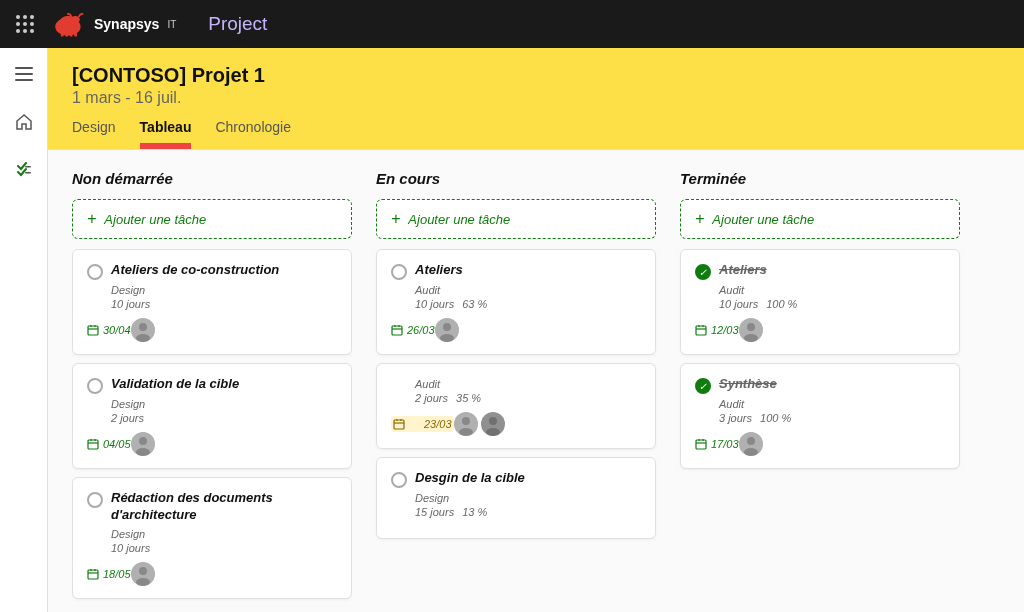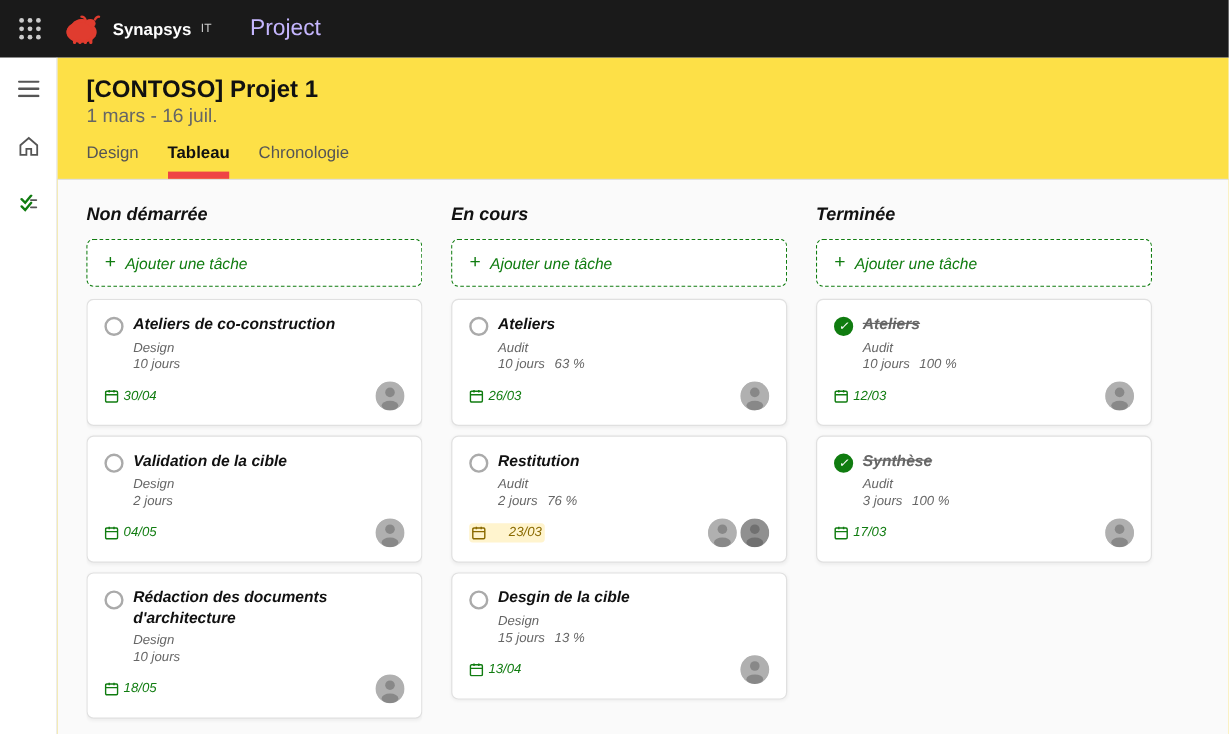--- a/index.html
+++ b/index.html
@@ -208,21 +208,20 @@
       display: flex;
       gap: 8px;
       margin: 2px 0 8px 24px;
       font-size: 11px;
       color: #666;
     }
 
     .task-footer {
       display: flex;
       align-items: center;
-      justify-content: space-between;
       margin-top: 6px;
     }
 
     .task-date {
       display: flex;
       align-items: center;
       gap: 4px;
       font-size: 11px;
       color: #107c10;
     }
@@ -459,28 +458,24 @@
               <svg width="24" height="24" viewBox="0 0 24 24">
                   <circle cx="12" cy="12" r="12" fill="#b0b0b0"></circle>
                   <circle cx="12" cy="9" r="4" fill="#888"></circle>
                   <ellipse cx="12" cy="20" rx="7" ry="4" fill="#888"></ellipse>
                 </svg>
             </div>
           </div>
         </div>
 
         <div class="task-card">
-          <div class="task-card-header">
-            <div class="task-circle"></div>
-            <span class="task-title">Restitution</span>
-          </div>
           <div class="task-meta">Audit</div>
           <div class="task-meta-row">
             <span>2 jours</span>
-            <span>76 %</span>
+            <span>35 %</span>
           </div>
           <div class="task-footer">
             <div class="task-date overdue">
               <svg width="12" height="12" viewBox="0 0 12 12">
                   <rect x="1" y="2" width="10" height="9" rx="1" fill="none" stroke="#8a6a00" stroke-width="1.2"></rect>
                   <line x1="1" y1="5" x2="11" y2="5" stroke="#8a6a00" stroke-width="1.2"></line>
                   <line x1="4" y1="1" x2="4" y2="3" stroke="#8a6a00" stroke-width="1.2"></line>
                   <line x1="8" y1="1" x2="8" y2="3" stroke="#8a6a00" stroke-width="1.2"></line>
                 </svg>
               <span>23/03</span>
@@ -507,106 +502,88 @@
         <div class="task-card">
           <div class="task-card-header">
             <div class="task-circle"></div>
             <span class="task-title">Desgin de la cible</span>
           </div>
           <div class="task-meta">Design</div>
           <div class="task-meta-row">
             <span>15 jours</span>
             <span>13 %</span>
           </div>
+        </div>
+
+      </div>
+
+      <div class="kanban-column">
+        <div class="column-header">Terminée</div>
+        <div class="add-task-btn">
+          <span style="font-size:16px;font-weight:300;">+</span>
+          <span>Ajouter une tâche</span>
+        </div>
+
+        <div class="task-card">
+          <div class="task-card-header">
+            <div class="task-circle done">✓</div>
+            <span class="task-title strikethrough">Ateliers</span>
+          </div>
+          <div class="task-meta">Audit</div>
+          <div class="task-meta-row">
+            <span>10 jours</span>
+            <span>100 %</span>
+          </div>
           <div class="task-footer">
             <div class="task-date">
               <svg width="12" height="12" viewBox="0 0 12 12">
                   <rect x="1" y="2" width="10" height="9" rx="1" fill="none" stroke="#107c10" stroke-width="1.2"></rect>
                   <line x1="1" y1="5" x2="11" y2="5" stroke="#107c10" stroke-width="1.2"></line>
                   <line x1="4" y1="1" x2="4" y2="3" stroke="#107c10" stroke-width="1.2"></line>
                   <line x1="8" y1="1" x2="8" y2="3" stroke="#107c10" stroke-width="1.2"></line>
                 </svg>
-              <span>13/04</span>
+              <span>12/03</span>
             </div>
             <div class="avatar">
               <svg width="24" height="24" viewBox="0 0 24 24">
                   <circle cx="12" cy="12" r="12" fill="#b0b0b0"></circle>
                   <circle cx="12" cy="9" r="4" fill="#888"></circle>
                   <ellipse cx="12" cy="20" rx="7" ry="4" fill="#888"></ellipse>
                 </svg>
             </div>
           </div>
         </div>
 
-      </div>
-
-      <div class="kanban-column">
-        <div class="column-header">Terminée</div>
-        <div class="add-task-btn">
-          <span style="font-size:16px;font-weight:300;">+</span>
-          <span>Ajouter une tâche</span>
-        </div>
-
         <div class="task-card">
           <div class="task-card-header">
             <div class="task-circle done">✓</div>
-            <span class="task-title strikethrough">Ateliers</span>
+            <span class="task-title strikethrough">Synthèse</span>
           </div>
           <div class="task-meta">Audit</div>
           <div class="task-meta-row">
-            <span>10 jours</span>
+            <span>3 jours</span>
             <span>100 %</span>
           </div>
           <div class="task-footer">
             <div class="task-date">
               <svg width="12" height="12" viewBox="0 0 12 12">
                   <rect x="1" y="2" width="10" height="9" rx="1" fill="none" stroke="#107c10" stroke-width="1.2"></rect>
                   <line x1="1" y1="5" x2="11" y2="5" stroke="#107c10" stroke-width="1.2"></line>
                   <line x1="4" y1="1" x2="4" y2="3" stroke="#107c10" stroke-width="1.2"></line>
                   <line x1="8" y1="1" x2="8" y2="3" stroke="#107c10" stroke-width="1.2"></line>
                 </svg>
-              <span>12/03</span>
+              <span>17/03</span>
             </div>
             <div class="avatar">
               <svg width="24" height="24" viewBox="0 0 24 24">
                   <circle cx="12" cy="12" r="12" fill="#b0b0b0"></circle>
                   <circle cx="12" cy="9" r="4" fill="#888"></circle>
                   <ellipse cx="12" cy="20" rx="7" ry="4" fill="#888"></ellipse>
                 </svg>
             </div>
           </div>
         </div>
 
-        <div class="task-card">
-          <div class="task-card-header">
-            <div class="task-circle done">✓</div>
-            <span class="task-title strikethrough">Synthèse</span>
-          </div>
-          <div class="task-meta">Audit</div>
-          <div class="task-meta-row">
-            <span>3 jours</span>
-            <span>100 %</span>
-          </div>
-          <div class="task-footer">
-            <div class="task-date">
-              <svg width="12" height="12" viewBox="0 0 12 12">
-                  <rect x="1" y="2" width="10" height="9" rx="1" fill="none" stroke="#107c10" stroke-width="1.2"></rect>
-                  <line x1="1" y1="5" x2="11" y2="5" stroke="#107c10" stroke-width="1.2"></line>
-                  <line x1="4" y1="1" x2="4" y2="3" stroke="#107c10" stroke-width="1.2"></line>
-                  <line x1="8" y1="1" x2="8" y2="3" stroke="#107c10" stroke-width="1.2"></line>
-                </svg>
-              <span>17/03</span>
-            </div>
-            <div class="avatar">
-              <svg width="24" height="24" viewBox="0 0 24 24">
-                  <circle cx="12" cy="12" r="12" fill="#b0b0b0"></circle>
-                  <circle cx="12" cy="9" r="4" fill="#888"></circle>
-                  <ellipse cx="12" cy="20" rx="7" ry="4" fill="#888"></ellipse>
-                </svg>
-            </div>
-          </div>
-        </div>
-
       </div>
 
     </div>
   </div>
 </div>
 
 </body></html>

